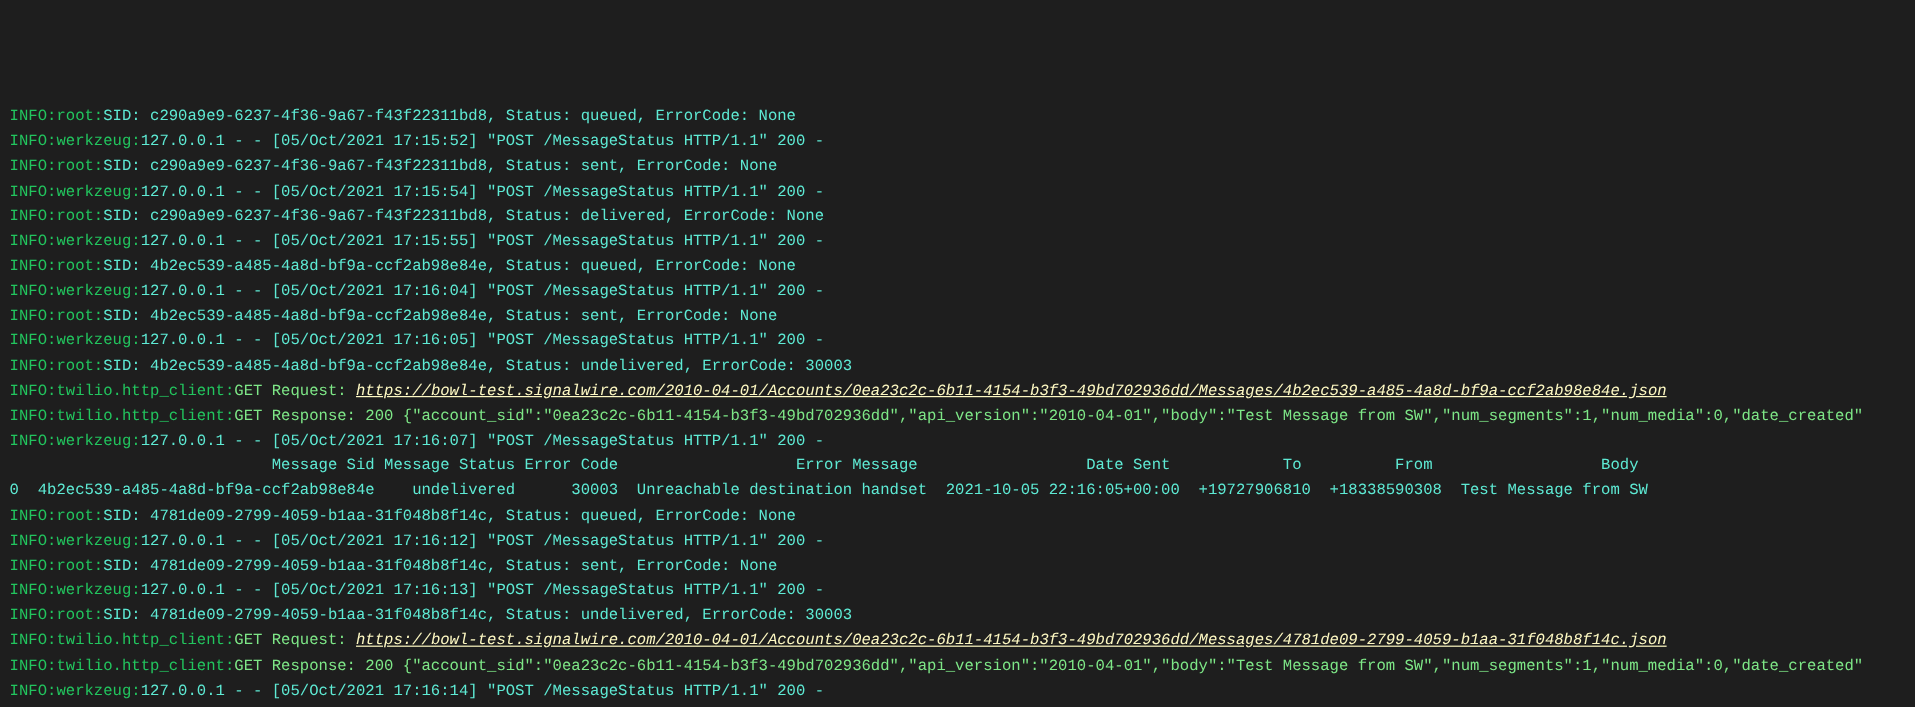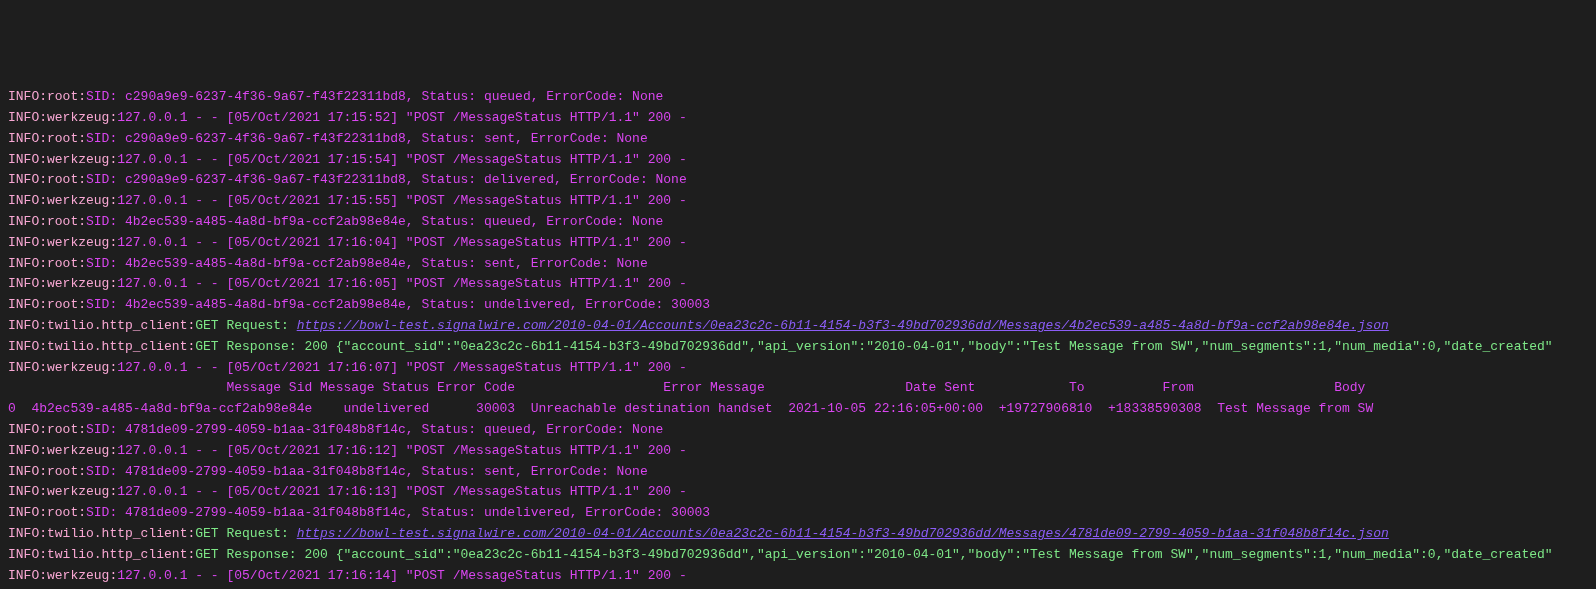--- a/index.html
+++ b/index.html
@@ -7,25 +7,25 @@
     padding: 4px 8px;
     background: #1e1e1e;
     font-family: "Menlo", "Consolas", "Courier New", monospace;
     font-size: 13px;
     line-height: 1.6;
     color: #e8e8e8;
     white-space: pre;
     overflow-x: auto;
   }
   .line { display: block; }
-  .red { color: #f9a8d4; }
+  .red { color: #22c55e; }
   .green { color: #7ee787; margin-top: 44px; }
-  .white { color: #d946ef; text-align: center; }
+  .white { color: #5eead4; text-align: center; }
   a.url {
-    color: #8b5cf6;
+    color: #fef9c3;
     font-style: italic;
     text-decoration: underline;
   }
 </style>
 </head>
 <body>
 
 
 
 <div id="terminal"><div class="line"><span class="red">INFO:root:</span><span class="white">SID: c290a9e9-6237-4f36-9a67-f43f22311bd8, Status: queued, ErrorCode: None</span></div><div class="line"><span class="red">INFO:werkzeug:</span><span class="white">127.0.0.1 - - [05/Oct/2021 17:15:52] "POST /MessageStatus HTTP/1.1" 200 -</span></div><div class="line"><span class="red">INFO:root:</span><span class="white">SID: c290a9e9-6237-4f36-9a67-f43f22311bd8, Status: sent, ErrorCode: None</span></div><div class="line"><span class="red">INFO:werkzeug:</span><span class="white">127.0.0.1 - - [05/Oct/2021 17:15:54] "POST /MessageStatus HTTP/1.1" 200 -</span></div><div class="line"><span class="red">INFO:root:</span><span class="white">SID: c290a9e9-6237-4f36-9a67-f43f22311bd8, Status: delivered, ErrorCode: None</span></div><div class="line"><span class="red">INFO:werkzeug:</span><span class="white">127.0.0.1 - - [05/Oct/2021 17:15:55] "POST /MessageStatus HTTP/1.1" 200 -</span></div><div class="line"><span class="red">INFO:root:</span><span class="white">SID: 4b2ec539-a485-4a8d-bf9a-ccf2ab98e84e, Status: queued, ErrorCode: None</span></div><div class="line"><span class="red">INFO:werkzeug:</span><span class="white">127.0.0.1 - - [05/Oct/2021 17:16:04] "POST /MessageStatus HTTP/1.1" 200 -</span></div><div class="line"><span class="red">INFO:root:</span><span class="white">SID: 4b2ec539-a485-4a8d-bf9a-ccf2ab98e84e, Status: sent, ErrorCode: None</span></div><div class="line"><span class="red">INFO:werkzeug:</span><span class="white">127.0.0.1 - - [05/Oct/2021 17:16:05] "POST /MessageStatus HTTP/1.1" 200 -</span></div><div class="line"><span class="red">INFO:root:</span><span class="white">SID: 4b2ec539-a485-4a8d-bf9a-ccf2ab98e84e, Status: undelivered, ErrorCode: 30003</span></div><div class="line"><span class="red">INFO:twilio.http_client:</span><span class="green">GET Request: </span><a class="url" href="#">https://bowl-test.signalwire.com/2010-04-01/Accounts/0ea23c2c-6b11-4154-b3f3-49bd702936dd/Messages/4b2ec539-a485-4a8d-bf9a-ccf2ab98e84e.json</a></div><div class="line"><span class="red">INFO:twilio.http_client:</span><span class="green">GET Response: 200 {"account_sid":"0ea23c2c-6b11-4154-b3f3-49bd702936dd","api_version":"2010-04-01","body":"Test Message from SW","num_segments":1,"num_media":0,"date_created"</span></div><div class="line"><span class="red">INFO:werkzeug:</span><span class="white">127.0.0.1 - - [05/Oct/2021 17:16:07] "POST /MessageStatus HTTP/1.1" 200 -</span></div><div class="line"><span class="white">                            Message Sid Message Status Error Code                   Error Message                  Date Sent            To          From                  Body</span></div><div class="line"><span class="white">0  4b2ec539-a485-4a8d-bf9a-ccf2ab98e84e    undelivered      30003  Unreachable destination handset  2021-10-05 22:16:05+00:00  +19727906810  +18338590308  Test Message from SW</span></div><div class="line"><span class="red">INFO:root:</span><span class="white">SID: 4781de09-2799-4059-b1aa-31f048b8f14c, Status: queued, ErrorCode: None</span></div><div class="line"><span class="red">INFO:werkzeug:</span><span class="white">127.0.0.1 - - [05/Oct/2021 17:16:12] "POST /MessageStatus HTTP/1.1" 200 -</span></div><div class="line"><span class="red">INFO:root:</span><span class="white">SID: 4781de09-2799-4059-b1aa-31f048b8f14c, Status: sent, ErrorCode: None</span></div><div class="line"><span class="red">INFO:werkzeug:</span><span class="white">127.0.0.1 - - [05/Oct/2021 17:16:13] "POST /MessageStatus HTTP/1.1" 200 -</span></div><div class="line"><span class="red">INFO:root:</span><span class="white">SID: 4781de09-2799-4059-b1aa-31f048b8f14c, Status: undelivered, ErrorCode: 30003</span></div><div class="line"><span class="red">INFO:twilio.http_client:</span><span class="green">GET Request: </span><a class="url" href="#">https://bowl-test.signalwire.com/2010-04-01/Accounts/0ea23c2c-6b11-4154-b3f3-49bd702936dd/Messages/4781de09-2799-4059-b1aa-31f048b8f14c.json</a></div><div class="line"><span class="red">INFO:twilio.http_client:</span><span class="green">GET Response: 200 {"account_sid":"0ea23c2c-6b11-4154-b3f3-49bd702936dd","api_version":"2010-04-01","body":"Test Message from SW","num_segments":1,"num_media":0,"date_created"</span></div><div class="line"><span class="red">INFO:werkzeug:</span><span class="white">127.0.0.1 - - [05/Oct/2021 17:16:14] "POST /MessageStatus HTTP/1.1" 200 -</span></div><div class="line"><span class="white">                            Message Sid Message Status Error Code                   Error Message                  Date Sent            To          From                  Body</span></div></div>

